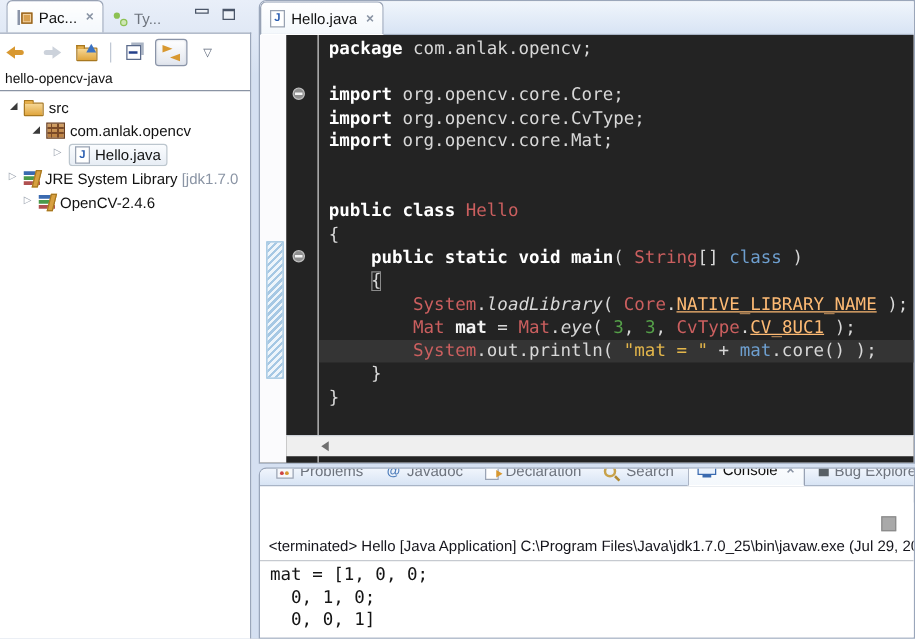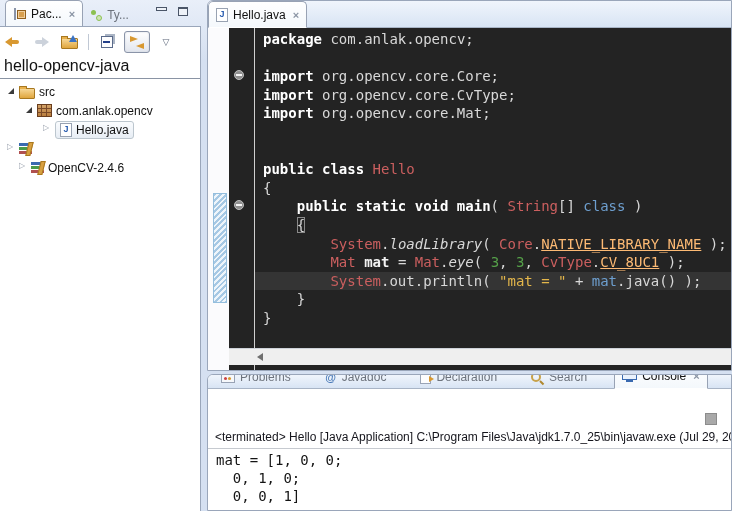--- a/index.html
+++ b/index.html
@@ -94,21 +94,21 @@
   .ic-view-menu-icon::after{content:"▽"}
 
   .tbtn{display:flex;align-items:center;justify-content:center;width:24px;height:20px;border-radius:3px;flex:none}
   .tbtn.pressed{border:1px solid #8a94a8;background:linear-gradient(#ffffff,#e2e6ee);box-shadow:inset 0 0 2px #cfd4de}
   .vsep{width:1px;height:16px;background:#c0c8d4;margin:0 3px;flex:none}
 
   
   #left-content{position:absolute;left:0;top:26px;right:0;bottom:0;background:#fff;
       border-top:1px solid #9aa6ba;border-right:1px solid #9aa6ba;overflow:hidden}
   #left-toolbar{display:flex;align-items:center;justify-content:flex-end;gap:4px;padding:4px 22px 2px 0}
-  .proot{font-size:16px;color:#111;padding:2px 0 3px 4px;border-bottom:1px solid #8a94a4}
+  .proot{font-size:11px;color:#111;padding:2px 0 3px 4px;border-bottom:1px solid #8a94a4}
   .trow{display:flex;align-items:center;height:19px;font-size:12px;color:#111;white-space:nowrap;overflow:hidden}
   .trow .lbl{padding-left:4px}
   .suffix{color:#8a94a4}
   .tw{width:11px;height:11px;flex:none;position:relative;margin-right:2px}
   .tw-exp::before{content:"";position:absolute;left:2px;top:2px;border-bottom:6px solid #3a3a3a;border-left:6px solid transparent}
   .tw-col::before{content:"▷";position:absolute;left:1px;top:-1px;font-size:8px;color:#9aa2ae}
   .tsel{display:inline-flex;align-items:center;gap:4px;height:16px;padding:0 4px;border:1px solid #bcc6ce;
       border-radius:3px;background:linear-gradient(#fafcfe,#e7edf4)}
 
   
@@ -202,20 +202,21 @@
         <div class="trow" style="padding-left: 42px;">
           <span class="tw tw-col"></span>
           <span class="tsel">
             <span class="ic ic-java-file-icon"></span>
             <span class="lbl" style="padding-left: 0px;">Hello.java</span>
           </span>
         </div>
         <div class="trow" style="padding-left: 6px;">
           <span class="tw tw-col"></span>
           <span class="ic ic-library-icon"></span>
+          <span class="lbl">JRE System Library<span class="suffix"> [jdk1.7.0</span></span>
         </div>
         <div class="trow" style="padding-left: 6px; margin-left: 12px;">
           <span class="tw tw-col"></span>
           <span class="ic ic-library-icon"></span>
           <span class="lbl">OpenCV-2.4.6</span>
         </div>
       </div>
   </div>
 </div>
 
@@ -261,32 +262,32 @@
         <div class="code-line"><span class="tk-k">import</span><span class="tk-d"> org.opencv.core.CvType;</span></div>
         <div class="code-line"><span class="tk-k">import</span><span class="tk-d"> org.opencv.core.Mat;</span></div>
         <div class="code-line">&nbsp;</div>
         <div class="code-line">&nbsp;</div>
         <div class="code-line"><span class="tk-k">public class</span><span class="tk-d"> </span><span class="tk-c">Hello</span></div>
         <div class="code-line"><span class="tk-d">{</span></div>
         <div class="code-line"><span class="tk-d">    </span><span class="tk-k">public static void main</span><span class="tk-d">( </span><span class="tk-c">String</span><span class="tk-d">[] </span><span class="tk-v">class</span><span class="tk-d"> )</span></div>
         <div class="code-line"><span class="tk-d">    </span><span class="tk-x">{</span></div>
         <div class="code-line"><span class="tk-d">        </span><span class="tk-c">System</span><span class="tk-d">.</span><span class="tk-m">loadLibrary</span><span class="tk-d">( </span><span class="tk-c">Core</span><span class="tk-d">.</span><span class="tk-u">NATIVE_LIBRARY_NAME</span><span class="tk-d"> );</span></div>
         <div class="code-line"><span class="tk-d">        </span><span class="tk-c">Mat</span><span class="tk-d"> </span><span class="tk-b">mat</span><span class="tk-d"> = </span><span class="tk-c">Mat</span><span class="tk-d">.</span><span class="tk-m">eye</span><span class="tk-d">( </span><span class="tk-n">3</span><span class="tk-d">, </span><span class="tk-n">3</span><span class="tk-d">, </span><span class="tk-c">CvType</span><span class="tk-d">.</span><span class="tk-u">CV_8UC1</span><span class="tk-d"> );</span></div>
-        <div class="code-line cur"><span class="tk-d">        </span><span class="tk-c">System</span><span class="tk-d">.out.println( </span><span class="tk-s">"mat = "</span><span class="tk-d"> + </span><span class="tk-v">mat</span><span class="tk-d">.java() );</span></div>
+        <div class="code-line cur"><span class="tk-d">        </span><span class="tk-c">System</span><span class="tk-d">.out.println( </span><span class="tk-s">"mat = "</span><span class="tk-d"> + </span><span class="tk-v">mat</span><span class="tk-d">.core() );</span></div>
         <div class="code-line"><span class="tk-d">    }</span></div>
         <div class="code-line"><span class="tk-d">}</span></div>
       </div>
   </div>
   <div id="h-scrollbar">
     <span id="h-scroll-arrow"></span>
   </div>
 </div>
 
 <div id="console-panel" class="panel">
-  <div class="strip" style="height:14px;padding-left:6px;gap:20px">
+  <div class="strip" style="height:14px;padding-left:6px;gap:4px">
       <span class="ctab">
         <span class="ic ic-problems-icon"></span>
         <span>Problems</span>
       </span>
       <span class="ctab">
         <span class="ic ic-javadoc-icon"></span>
         <span>Javadoc</span>
       </span>
       <span class="ctab">
         <span class="ic ic-declaration-icon"></span>

